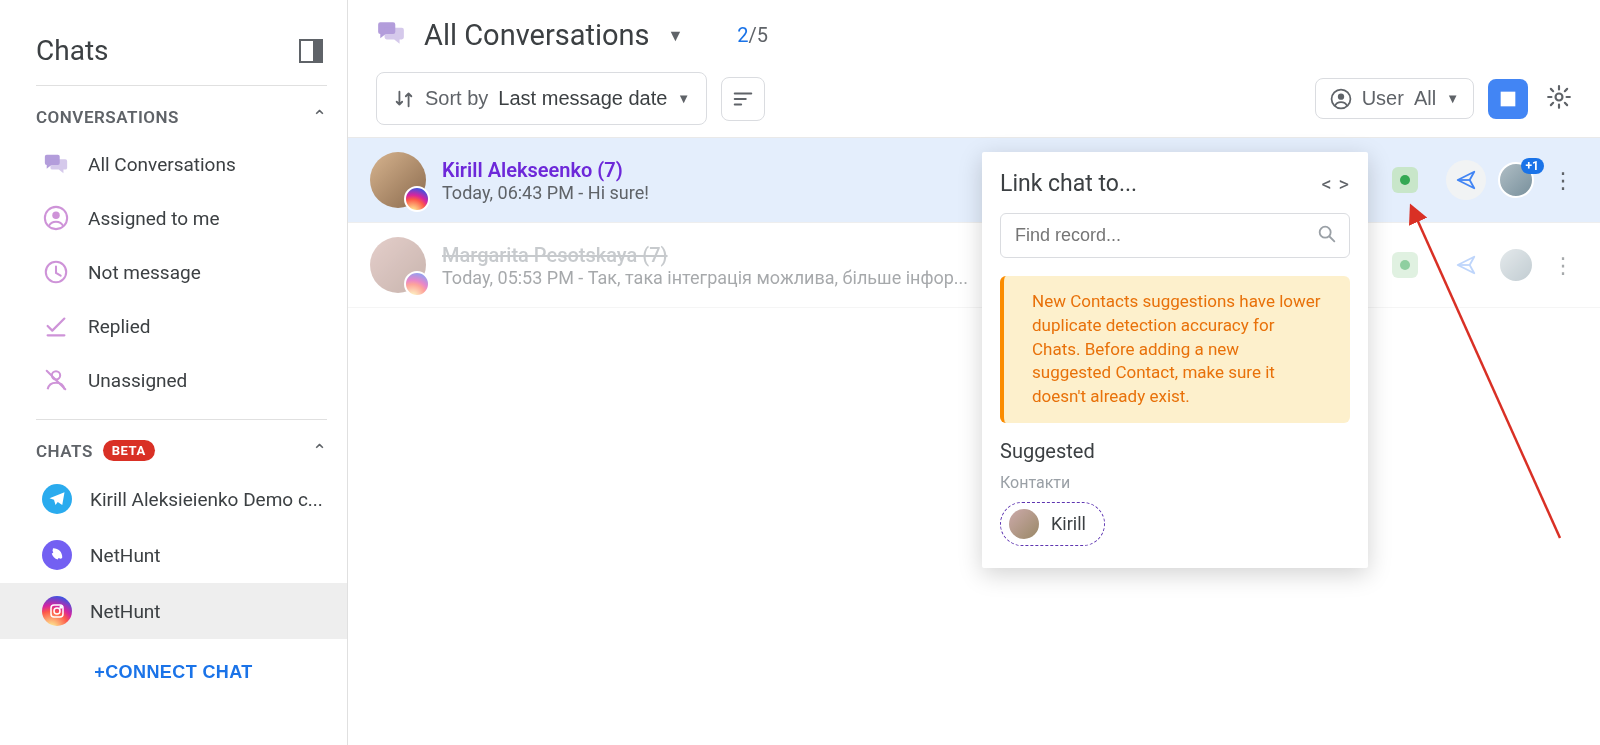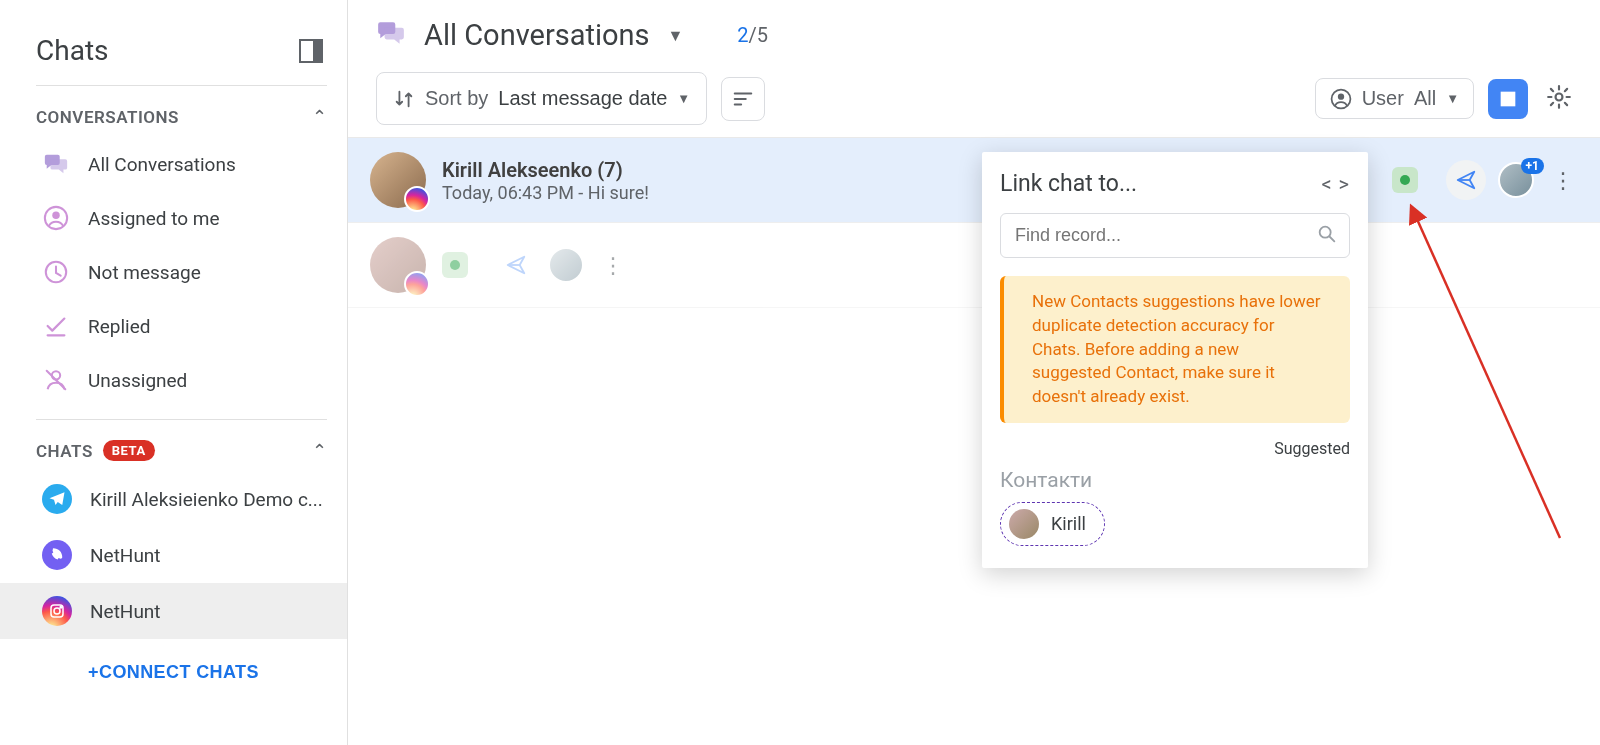--- a/index.html
+++ b/index.html
@@ -153,21 +153,21 @@
     position: relative; flex: 0 0 56px;
     background-size:cover; background-position:center;
   }
   .avatar-badge {
     position: absolute; bottom: -4px; right: -4px;
     width: 26px; height: 26px; border-radius: 50%;
     border: 2px solid #fff;
   }
 
   .conv-text { flex: 1 1 auto; min-width:0; }
-  .conv-name { font-size: 20px; font-weight: 600; color: #404040; }
+  .conv-name { font-size: 20px; font-weight: 600; color: #6d28d9; }
   .conv-name.strike { text-decoration: line-through; color:#9aa0a6; font-weight:500; }
   .conv-snippet { font-size: 18px; color:#5f6368; white-space:nowrap; overflow:hidden; text-overflow:ellipsis; }
 
   .status-chip { width:26px; height:26px; border-radius:6px; background:#c8e6c9; display:flex; align-items:center; justify-content:center; margin-right: 12px; }
   .status-chip .dot { width:10px; height:10px; border-radius:50%; background:#34a853; }
 
   
   .row-actions { display:flex; align-items:center; gap:12px; }
   .send-icon-btn {
     width:40px; height:40px; border-radius:50%; background:#f1f3f4;
@@ -220,22 +220,22 @@
 
   .notice {
     margin-top:18px;
     background:#fce8b2aa;
     border-left:4px solid #fb8c00;
     border-radius:6px;
     padding:14px 28px;
     color:#e8710a; font-size:17px; line-height:1.4;
   }
 
-  .sug-title { margin-top:16px; font-size:16px; color:#3c4043;text-align:right; }
-  .sug-group { margin-top:10px; font-size:21px; color:#9aa0a6; }
+  .sug-title { margin-top:16px; font-size:20px; color:#3c4043; }
+  .sug-group { margin-top:10px; font-size:16px; color:#9aa0a6; }
   .sug-chip {
     margin-top:10px; display:inline-flex; align-items:center; gap:12px;
     border:1.5px dashed #5e35b1; border-radius:24px;
     padding:6px 18px 6px 8px; cursor:pointer;
   }
   .sug-chip .mini { width:30px; height:30px; border-radius:50%; background:linear-gradient(135deg,#caa,#986); }
   .sug-chip span.lbl { font-size:18px; color:#3c4043;text-align:center; }
 
   
   .annot-arrow {
@@ -394,21 +394,21 @@
           <svg class="i18" viewBox="0 0 24 24" fill="none" stroke="#fff" stroke-width="2">
               <rect x="4" y="4" width="16" height="16" rx="4"></rect>
               <circle cx="12" cy="12" r="4"></circle>
               <circle cx="17" cy="7" r="1" fill="#fff"></circle>
             </svg>
         </span>
         <span>NetHunt</span>
       </li>
     </ul>
 
-    <button class="connect-btn">+CONNECT CHATS</button>
+    <button class="connect-btn">+CONNECT CHAT</button>
   </aside>
 
   <main class="main">
     <div class="main-top">
       <div class="title-row">
         <span class="title-icon">
           <svg class="i30" viewBox="0 0 28 28">
               <use href="#svg-chat-bubbles"></use>
             </svg>
         </span>
@@ -483,20 +483,26 @@
             <div class="tiny-avatar" style="background:linear-gradient(135deg,#b0bec5,#78909c)"></div>
             <span class="plusbadge">+1</span>
           </div>
           <span class="kebab">⋮</span>
         </div>
       </div>
 
       <div class="conv-row muted">
         <div class="avatar" style="background:linear-gradient(135deg,#cfa7a0,#9c786c)">
           <div class="avatar-badge insta-bg"></div>
+        </div>
+        <div class="conv-text">
+          <div class="conv-name strike">Margarita Pesotskaya (7)</div>
+          <div class="conv-snippet">
+            <span>Today, 05:53 PM - </span><span>Так, така інтеграція можлива, більше інфор...</span>
+          </div>
         </div>
         <div class="status-chip">
             <div class="dot"></div>
           </div>
         <div class="row-actions">
           <div class="send-icon-btn send-soft">
             <svg class="i22" viewBox="0 0 24 24">
                 <use href="#svg-send"></use>
               </svg>
           </div>

